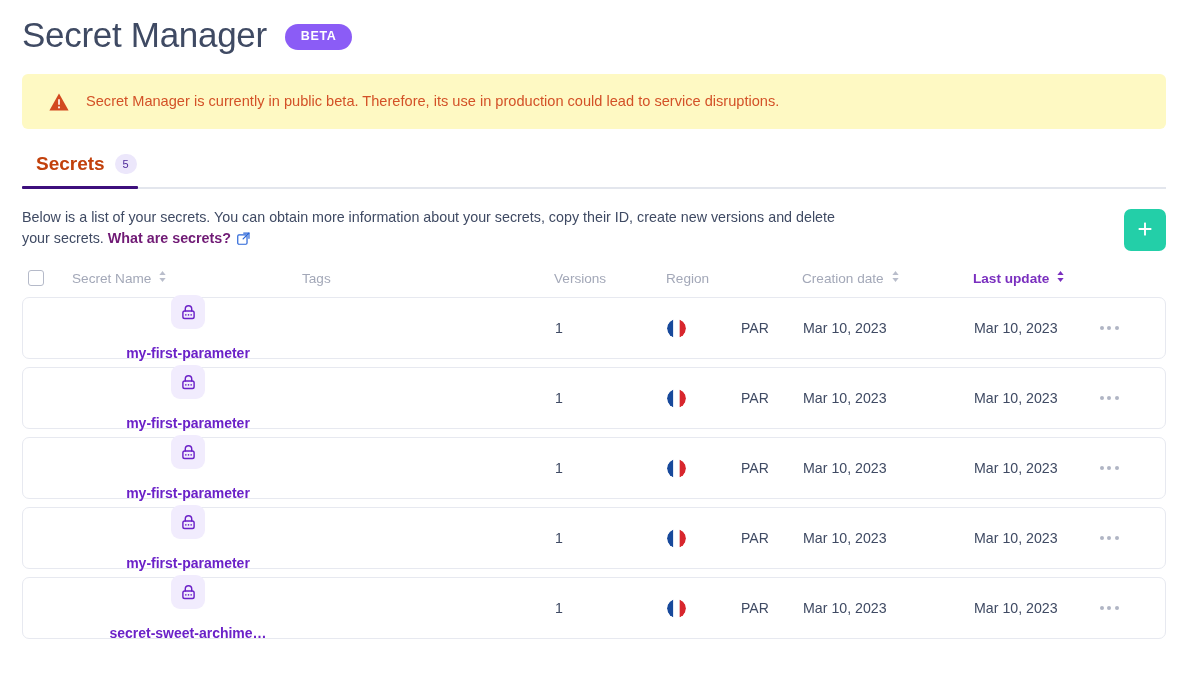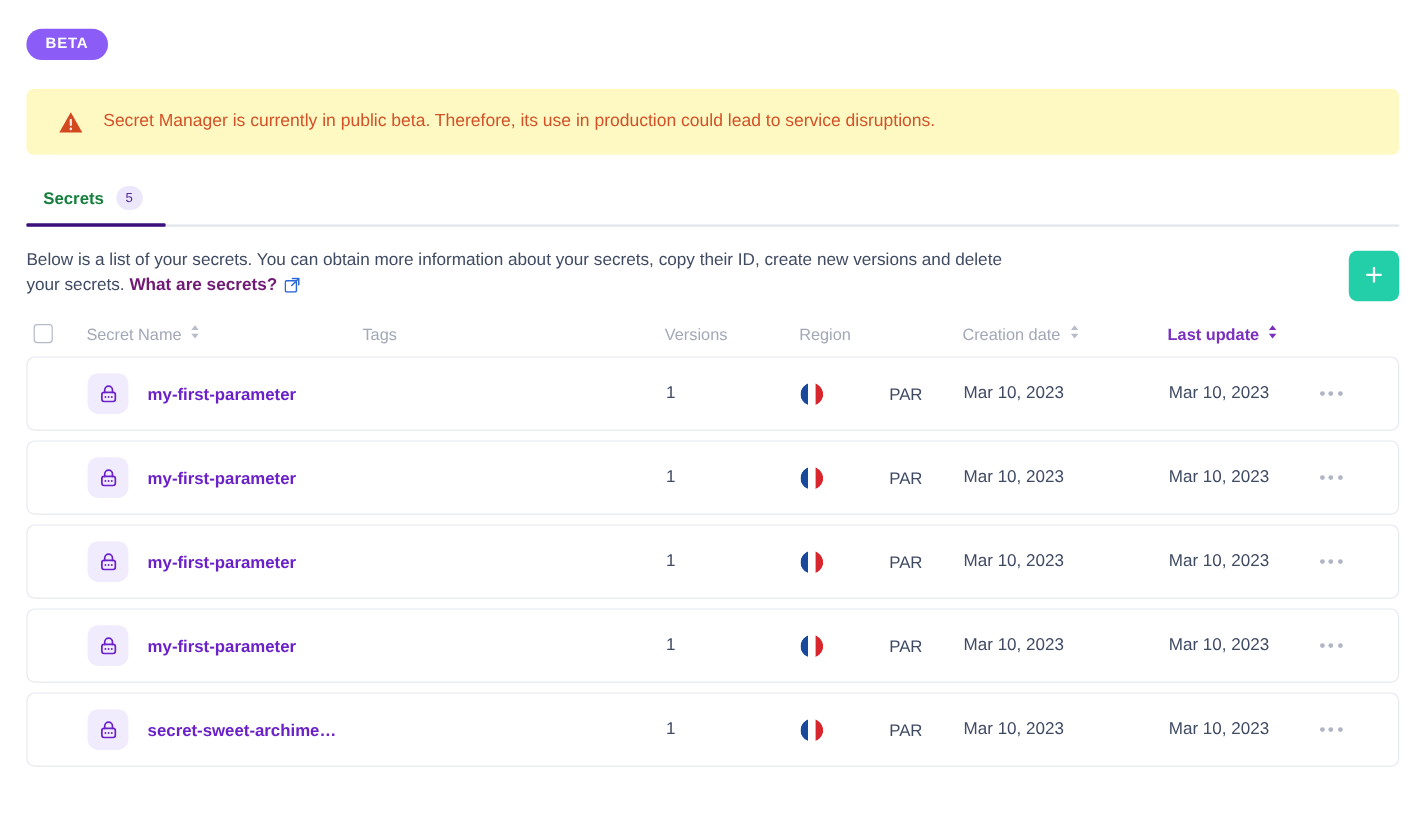--- a/index.html
+++ b/index.html
@@ -35,21 +35,21 @@
   .alert-icon { flex: 0 0 auto; width: 22px; height: 22px; display: block; }
   .alert-text { color: #d35127; font-size: 14.6px; line-height: 1.3; }
 
   
   .tabs-wrap { margin-top: 22px; position: relative; height: 38px; }
   .tabs { display: flex; align-items: flex-end; height: 30px; gap: 0; }
   .tab {
     display: flex; align-items: center; gap: 10px;
     padding: 0 16px 6px 14px; cursor: pointer;
   }
-  .tab-label { font-size: 14px; font-weight: 600; color: #15803d; }
+  .tab-label { font-size: 19px; font-weight: 600; color: #c2410c; }
   .tab-count {
     background: #ece7fb; color: #4f2a9a;
     font-size: 11px; border-radius: 10px;
     min-width: 22px; height: 20px; display: flex;
     align-items: center; justify-content: center; padding: 0 6px;
   }
   .tabs-rule { position: absolute; left: 0; right: 0; bottom: 0; height: 2px; background: #e3e6ed; }
   .tabs-rule-active { position: absolute; left: 0; bottom: 0; height: 3px; width: 116px; background: #3d0f7c; border-radius: 1px;}
 
   
@@ -89,41 +89,42 @@
   }
   .sort-ico { display: block; flex: 0 0 auto; }
 
   .rows { display: flex; flex-direction: column; gap: 8px; margin-top: 4px; }
   .row {
     display: flex; align-items: center; height: 62px;
     background: #ffffff; border: 1px solid #e7e9f0;
     border-radius: 7px; padding: 0 20px 0 6px;
     font-size: 14.2px; color: #3f4a63;
   }
-  .cell-name { display: flex; align-items: center; gap: 16px; }
+  .cell-name { display: flex; align-items: center; gap: 16px; flex-direction: column; }
   .lock-badge {
     width: 34px; height: 34px; border-radius: 9px; background: #f1ecfd;
     display: flex; align-items: center; justify-content: center; flex: 0 0 34px;
   }
   .secret-link { color: #6b21c8; font-weight: 600; font-size: 14px; text-decoration: none; cursor: pointer; }
   .flag {
     width: 19px; height: 19px; border-radius: 50%; overflow: hidden;
     display: inline-block; flex: 0 0 19px; margin-right: 11px;
   }
   .cell-region { display: flex; align-items: center; gap: 44px; }
   .region-code { font-size: 14px; color: #3f4a63; }
   .dots { display: flex; gap: 3.5px; cursor: pointer; padding: 6px; }
   .dots i { width: 4px; height: 4px; border-radius: 50%; background: #b0b5c4; display: block; }
 </style>
 </head>
 <body>
 
 <div class="page">
 
   <div class="header">
+    <div class="page-title">Secret Manager</div>
     <div class="beta-badge">BETA</div>
   </div>
 
   <div class="alert">
     <span class="alert-icon">
       <svg width="22" height="22" viewBox="0 0 22 22">
         <path d="M11 2.6 L20.6 19.4 L1.4 19.4 Z" fill="#d2491f"></path>
         <rect x="10.1" y="8" width="1.8" height="6" rx="0.9" fill="#fdece5"></rect>
         <circle cx="11" cy="16.4" r="1.05" fill="#fdece5"></circle>
       </svg>

